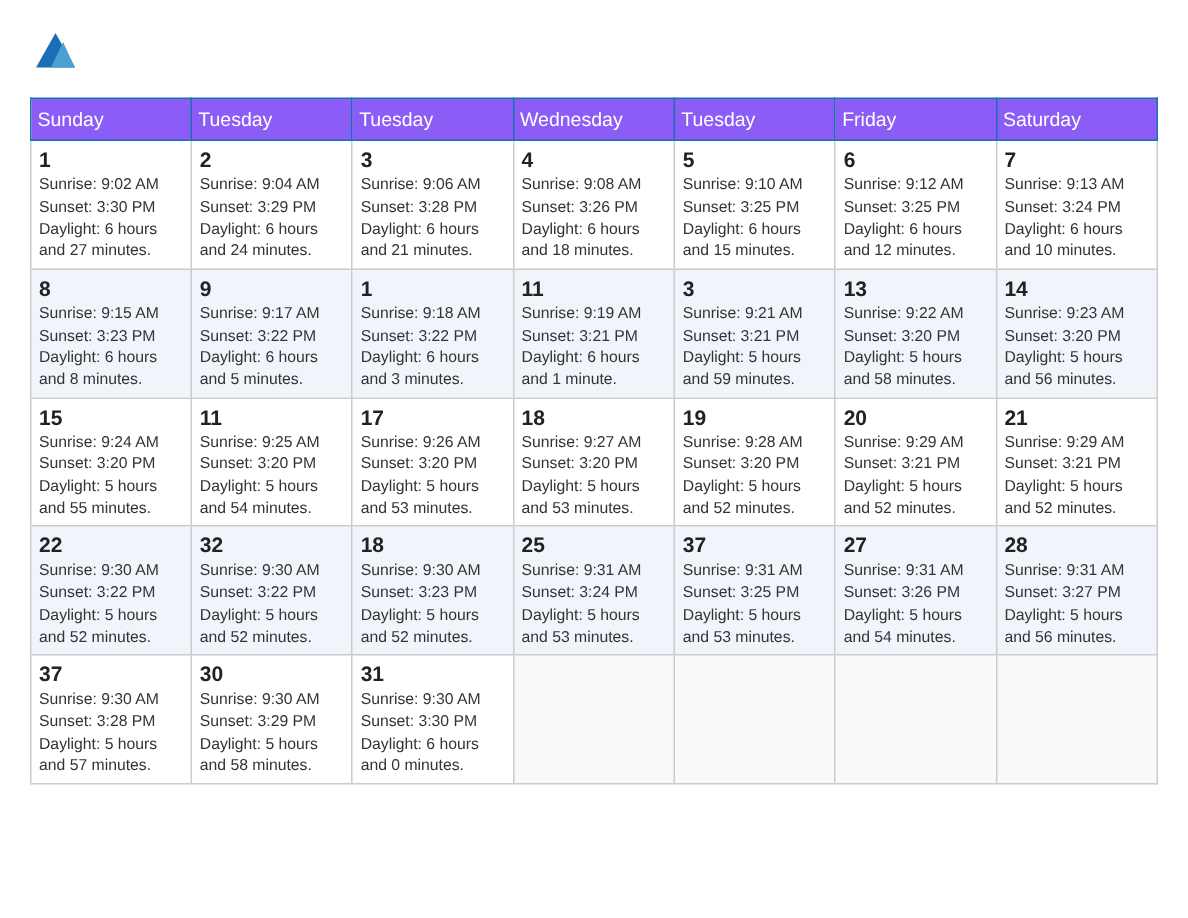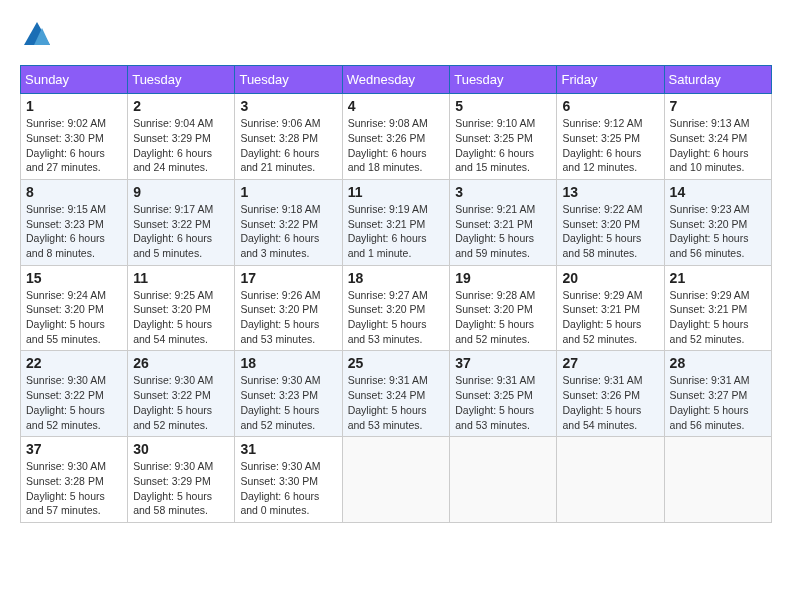--- a/index.html
+++ b/index.html
@@ -214,21 +214,21 @@
           <span class="day-num">21</span>
           <div class="day-info">Sunrise: 9:29 AM<br>Sunset: 3:21 PM<br>Daylight: 5 hours and 52 minutes.</div>
         </td>
       </tr>
       <tr>
         <td>
           <span class="day-num">22</span>
           <div class="day-info">Sunrise: 9:30 AM<br>Sunset: 3:22 PM<br>Daylight: 5 hours and 52 minutes.</div>
         </td>
         <td>
-          <span class="day-num">26</span>
+          <span class="day-num">32</span>
           <div class="day-info">Sunrise: 9:30 AM<br>Sunset: 3:22 PM<br>Daylight: 5 hours and 52 minutes.</div>
         </td>
         <td>
           <span class="day-num">18</span>
           <div class="day-info">Sunrise: 9:30 AM<br>Sunset: 3:23 PM<br>Daylight: 5 hours and 52 minutes.</div>
         </td>
         <td>
           <span class="day-num">25</span>
           <div class="day-info">Sunrise: 9:31 AM<br>Sunset: 3:24 PM<br>Daylight: 5 hours and 53 minutes.</div>
         </td>

